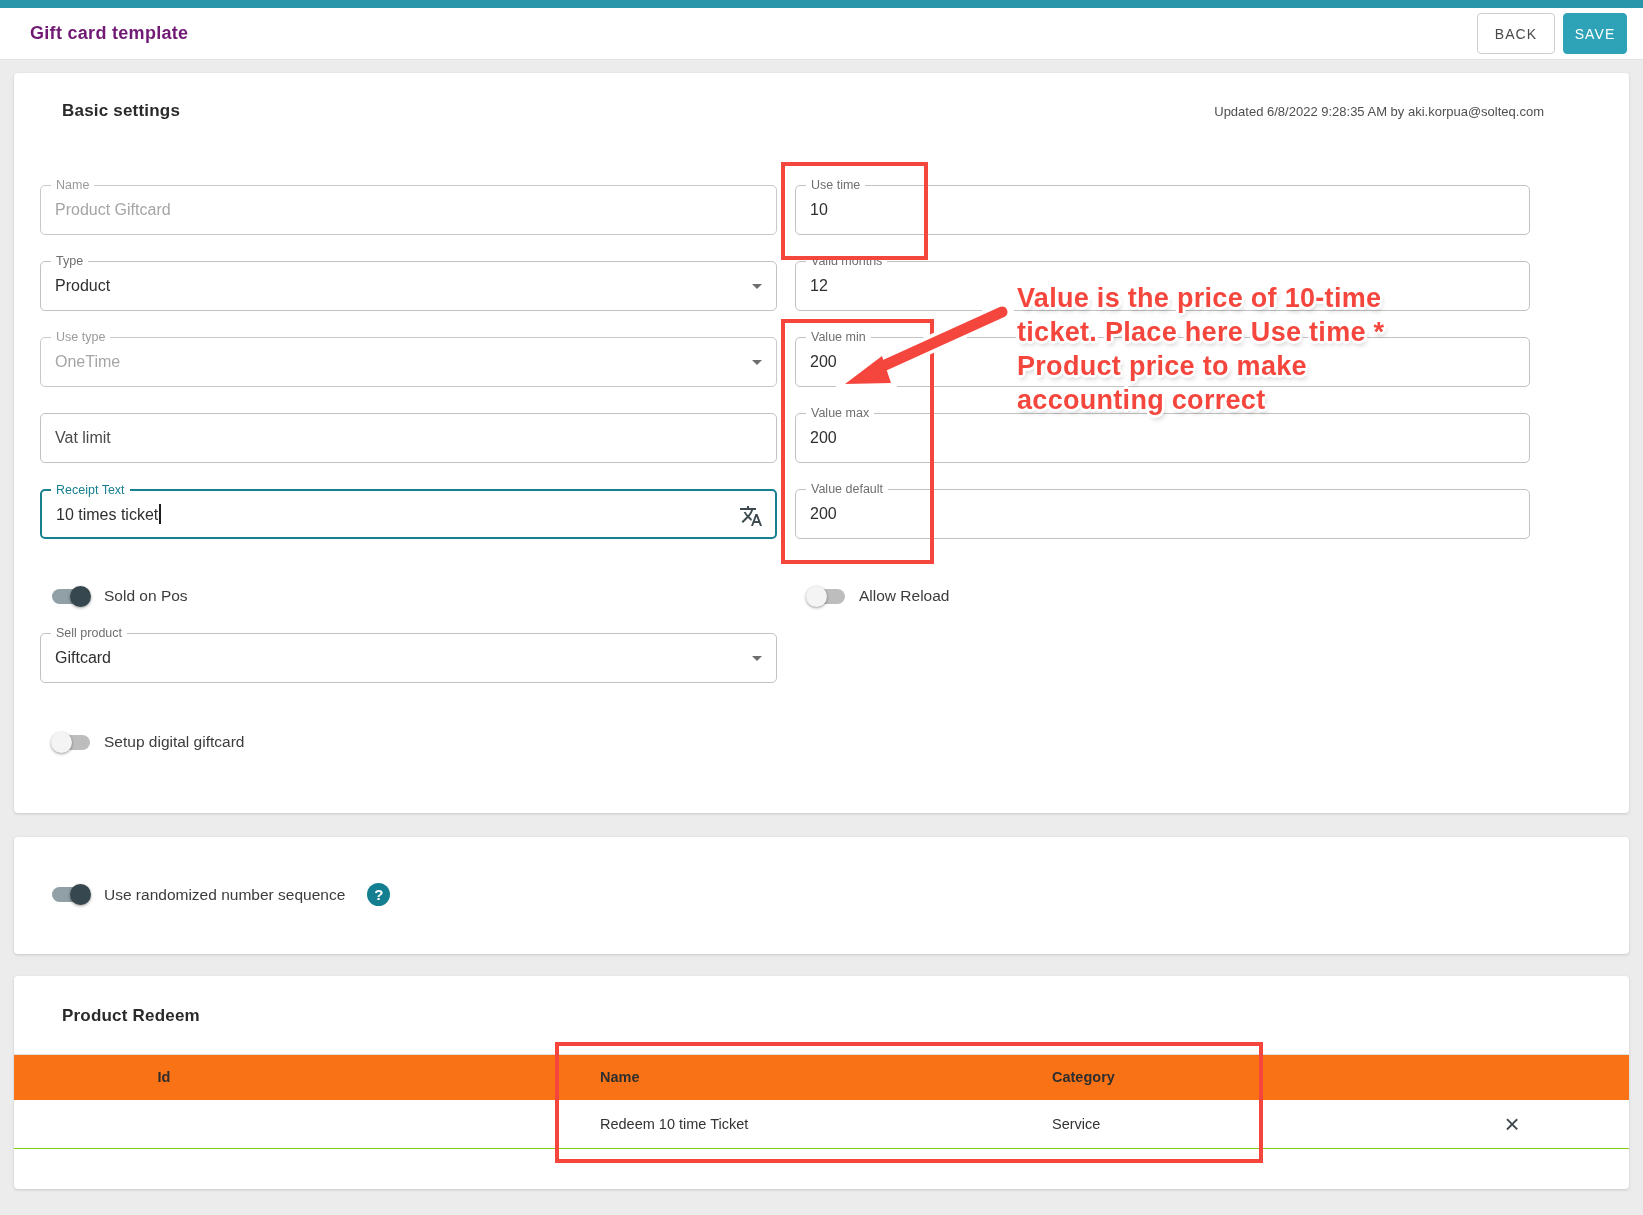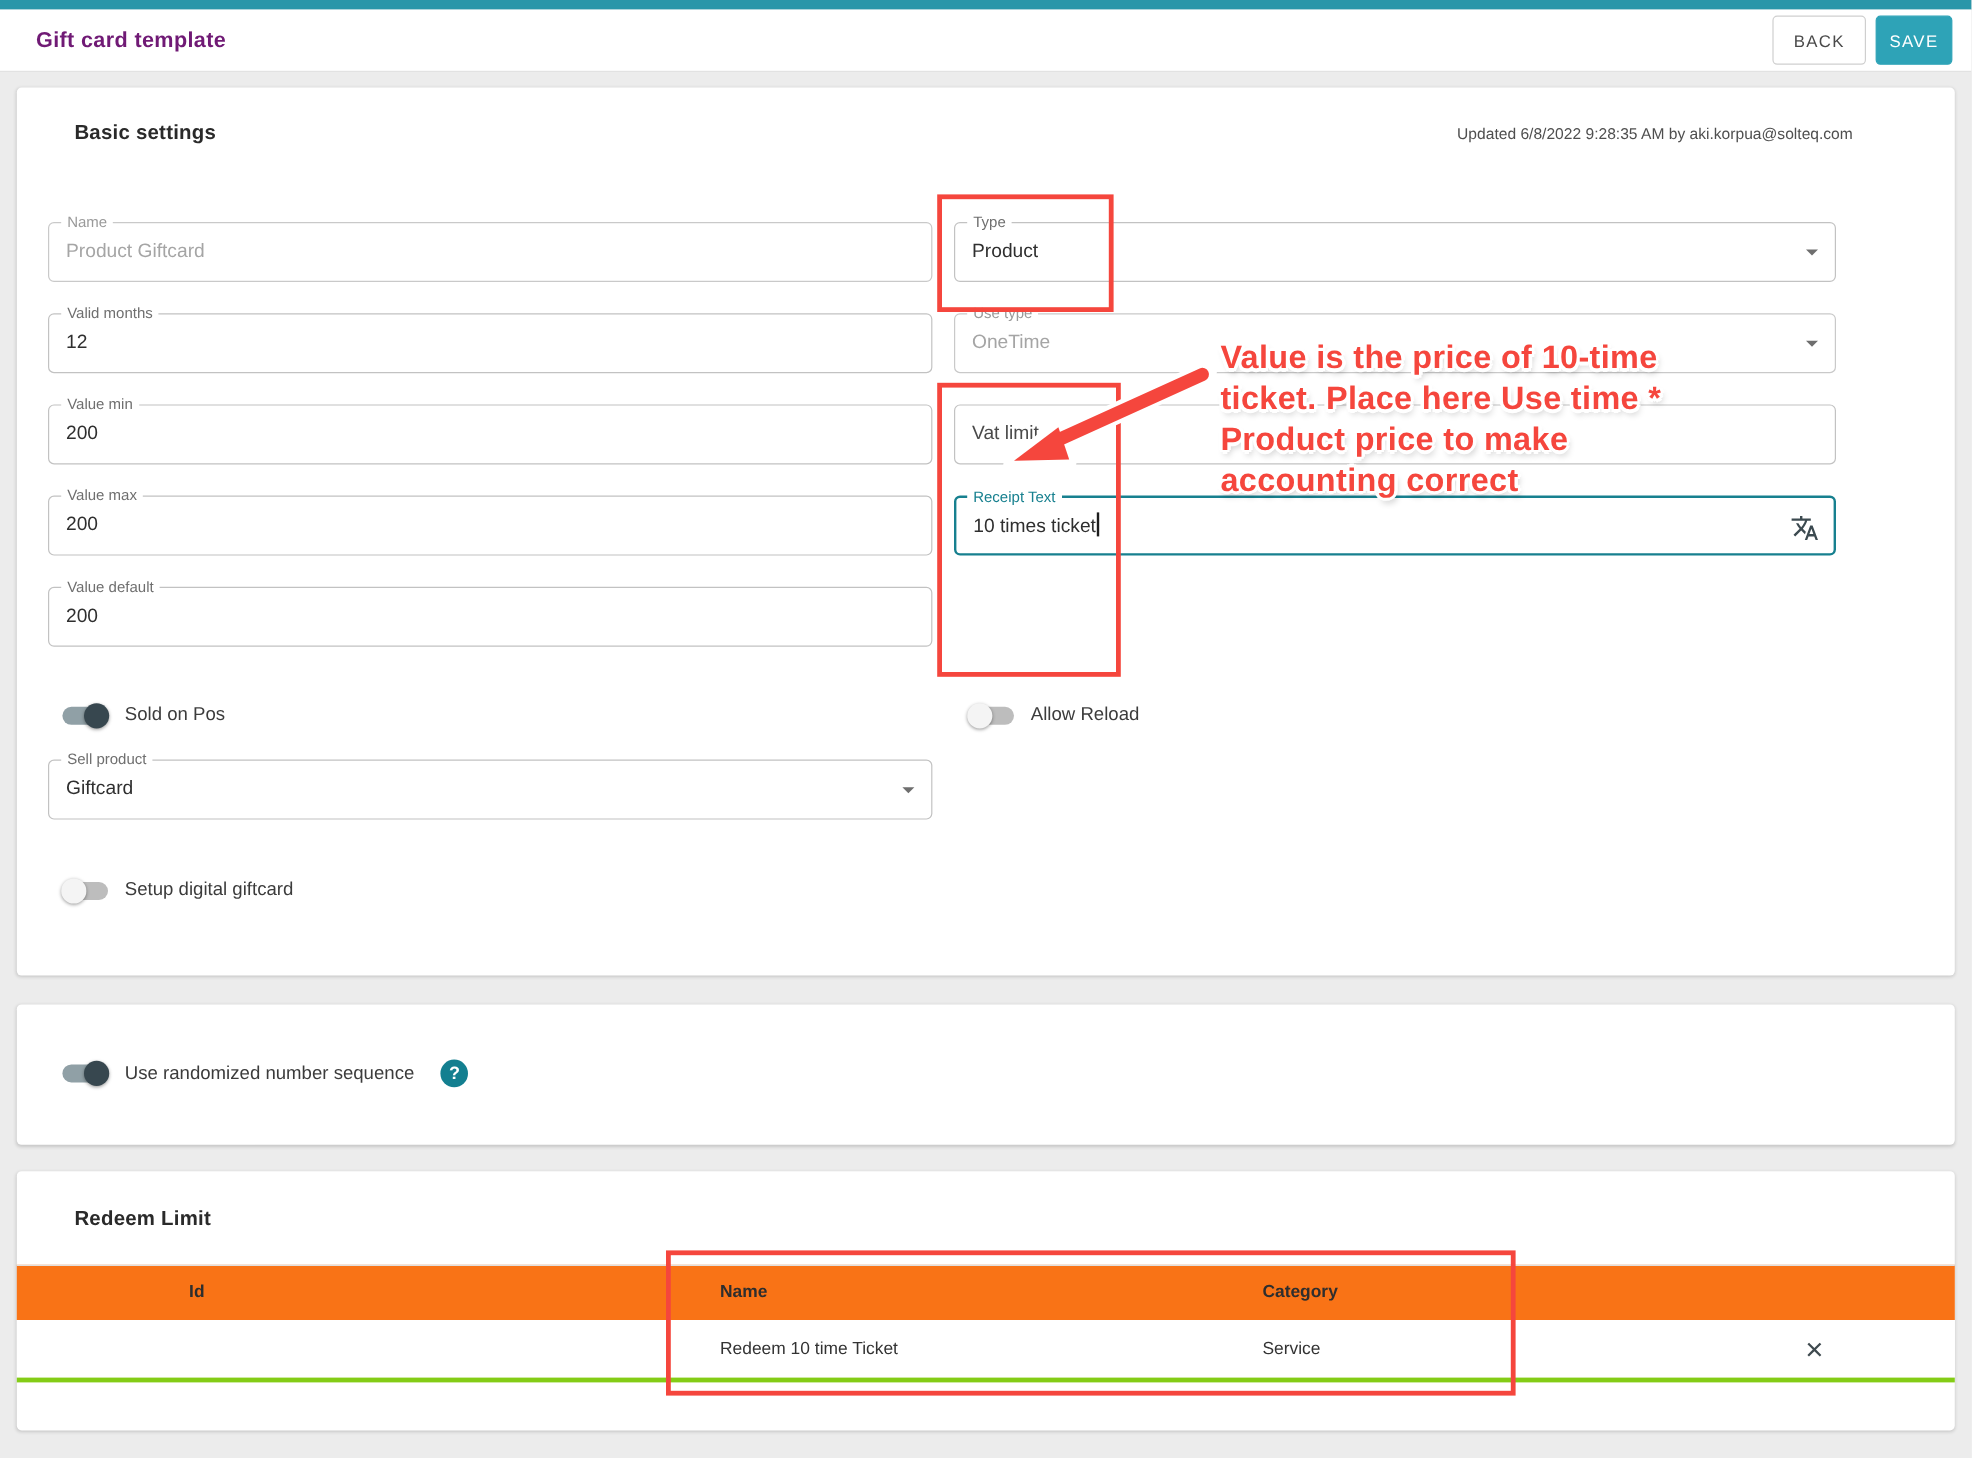--- a/index.html
+++ b/index.html
@@ -65,21 +65,21 @@
   
   .card2{margin-top:24px;padding:46px 26px 48px 26px;display:flex;align-items:center;}
   .help-ic{width:23px;height:23px;border-radius:50%;background:#137F90;color:#fff;
     font-size:15px;font-weight:700;display:flex;align-items:center;justify-content:center;
     margin-left:22px;cursor:pointer;}
   
   .card3{margin-top:22px;padding-top:30px;padding-bottom:4px;}
   .card3 .section-title{padding-left:48px;}
   .table-wrap{position:relative;margin-top:28px;}
   .thead{height:45px;background:#f97316;border-top:1px solid #e0e0e0;position:relative;}
-  .trow{height:48px;background:#fff;border-bottom:4px solid #84cc16;position:relative;text-decoration:underline;}
+  .trow{height:48px;background:#fff;border-bottom:1px solid #84cc16;position:relative;text-decoration:underline;}
   .cell{position:absolute;top:0;font-size:14.5px;color:#333;line-height:45px;}
   .trow .cell{line-height:48px;}
   .cell.hdr{font-weight:700;color:#2e2e2e;}
   .c-id{left:0;width:300px;text-align:center;}
   .c-name{left:586px;}
   .c-cat{left:1038px;}
   .c-x{left:1478px;width:40px;text-align:center;font-size:26px;color:#3f4a4f;
     cursor:pointer;line-height:46px;font-weight:400;}
   .redbox3{left:541px;top:-12px;width:700px;height:113px;}
   .tail-pad{height:36px;}
@@ -103,20 +103,24 @@
       <div class="section-title">Basic settings</div>
       <div class="updated">Updated 6/8/2022 9:28:35 AM by aki.korpua@solteq.com</div>
     </div>
 
     <div class="form-grid">
 
       <div class="field disabled">
         <span class="flabel">Name</span>
         <span class="fvalue">Product Giftcard</span>
       </div>
+      <div class="field">
+        <span class="flabel">Use time</span>
+        <span class="fvalue">10</span>
+      </div>
 
       <div class="field">
         <span class="flabel">Type</span>
         <span class="fvalue">Product</span>
         <span class="caret"></span>
       </div>
       <div class="field">
         <span class="flabel">Valid months</span>
         <span class="fvalue">12</span>
       </div>
@@ -202,21 +206,21 @@
 
   <div class="card card2">
     <div class="tgl on">
         <div class="knob"></div>
       </div>
     <div class="tgl-label">Use randomized number sequence</div>
     <div class="help-ic">?</div>
   </div>
 
   <div class="card card3">
-    <div class="section-title">Redeem Limit</div>
+    <div class="section-title">Product Redeem</div>
     <div class="table-wrap">
       <div class="thead">
         <span class="cell hdr c-id">Id</span>
         <span class="cell hdr c-name">Name</span>
         <span class="cell hdr c-cat">Category</span>
       </div>
       <div class="trow">
         <span class="cell c-id"></span>
         <span class="cell c-name">Redeem 10 time Ticket</span>
         <span class="cell c-cat">Service</span>

